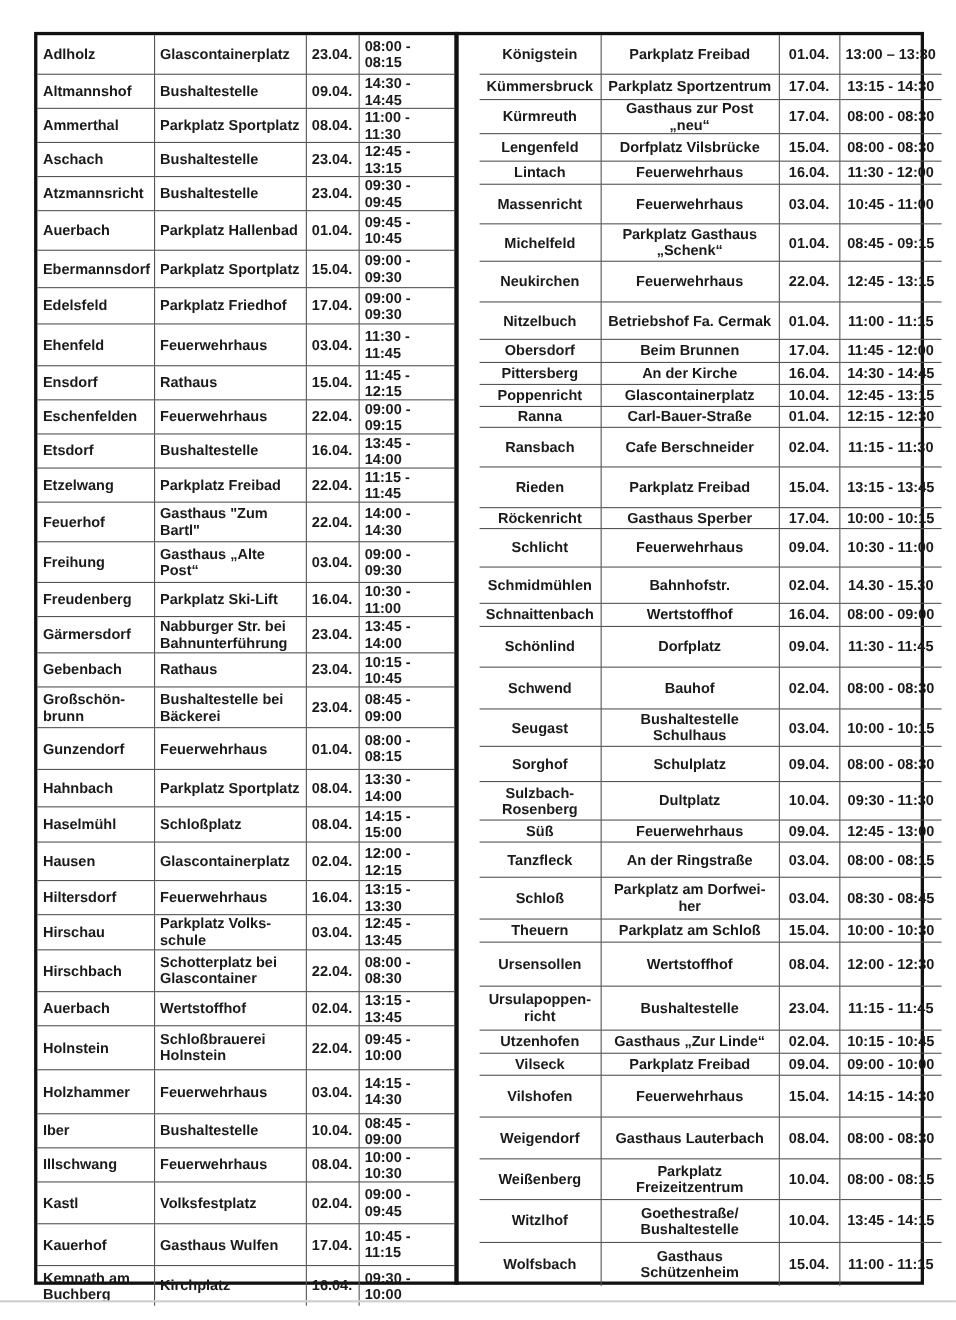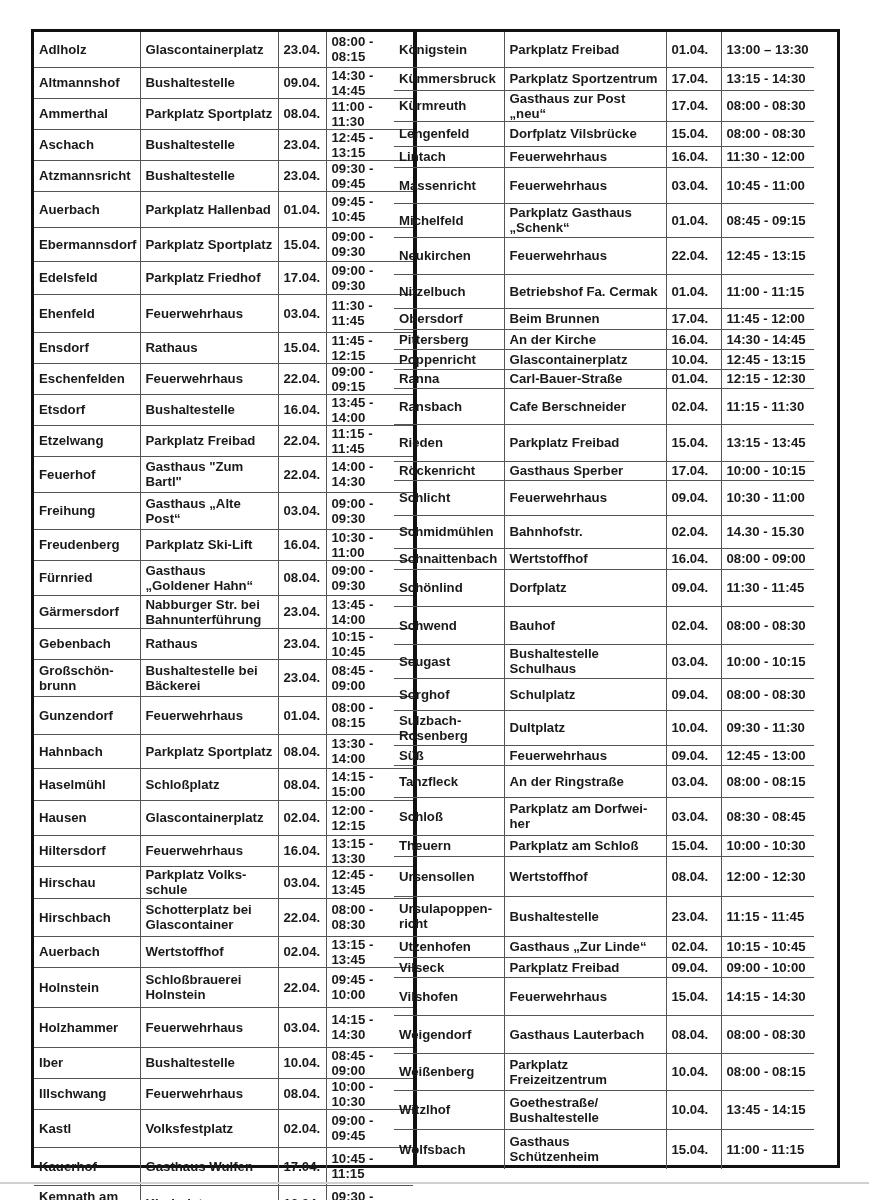--- a/index.html
+++ b/index.html
@@ -3,21 +3,21 @@
 <meta charset="utf-8">
 <style>
   html, body { margin: 0; padding: 0; background: #ffffff; }
   body { width: 869px; height: 1200px; position: relative; overflow: hidden;
          font-family: "Liberation Sans", sans-serif; color: #1a1a1a; }
   .frame { position: absolute; left: 31px; top: 29px; width: 809px; height: 1139px;
            border: 3px solid #111; box-sizing: border-box; }
   .divider { position: absolute; left: 413px; top: 29px; width: 4px; height: 1139px; background: #111; }
   table { position: absolute; border-collapse: collapse; table-layout: fixed; top: 32px; }
   table.left  { left: 34px; width: 379px; }
-  table.right { left: 394px; width: 420px; }
+  table.right { left: 436px; width: 420px; text-align: center; }
   td { border: 1px solid #555; padding: 0 5px; font-size: 13.2px; font-weight: bold;
        line-height: 15px; vertical-align: middle; overflow: hidden; }
   tr:first-child td { border-top: none; }
   tr:last-child td { border-bottom: none; }
   td:first-child { border-left: none; }
   td:last-child { border-right: none; }
   table.left col.c1 { width: 106px; } table.left col.c2 { width: 138px; }
   table.left col.c3 { width: 48px; }  table.left col.c4 { width: 87px; }
   table.right col.c1 { width: 110px; } table.right col.c2 { width: 162px; }
   table.right col.c3 { width: 55px; }  table.right col.c4 { width: 93px; }
@@ -126,26 +126,20 @@
         <td>Gasthaus „Alte Post“</td>
         <td>03.04.</td>
         <td>09:00 - 09:30</td>
       </tr>
       <tr style="height: 19px;">
         <td>Freudenberg</td>
         <td>Parkplatz Ski-Lift</td>
         <td>16.04.</td>
         <td>10:30 - 11:00</td>
       </tr>
-      <tr style="height: 35px;">
-        <td>Fürnried</td>
-        <td>Gasthaus „Goldener Hahn“</td>
-        <td>08.04.</td>
-        <td>09:00 - 09:30</td>
-      </tr>
       <tr style="height: 33px;">
         <td>Gärmersdorf</td>
         <td>Nabburger Str. bei Bahnunterführung</td>
         <td>23.04.</td>
         <td>13:45 - 14:00</td>
       </tr>
       <tr style="height: 21px;">
         <td>Gebenbach</td>
         <td>Rathaus</td>
         <td>23.04.</td>

